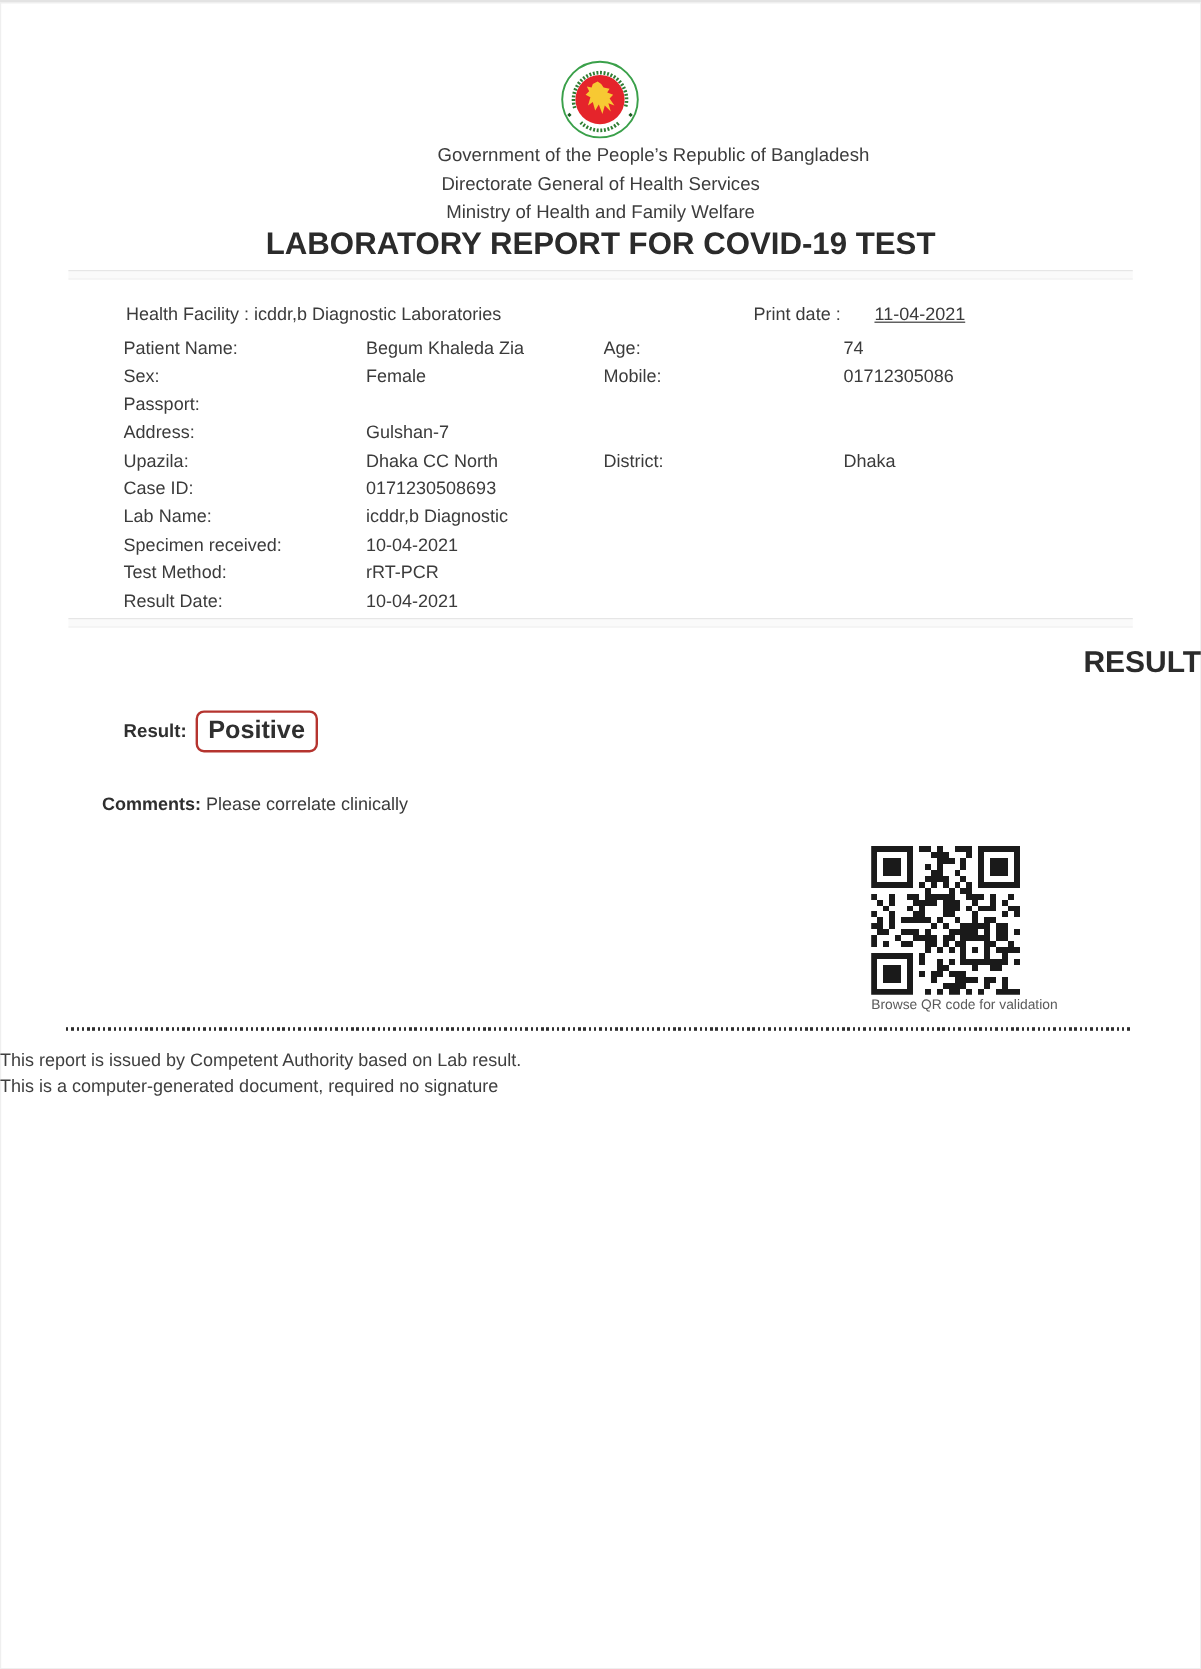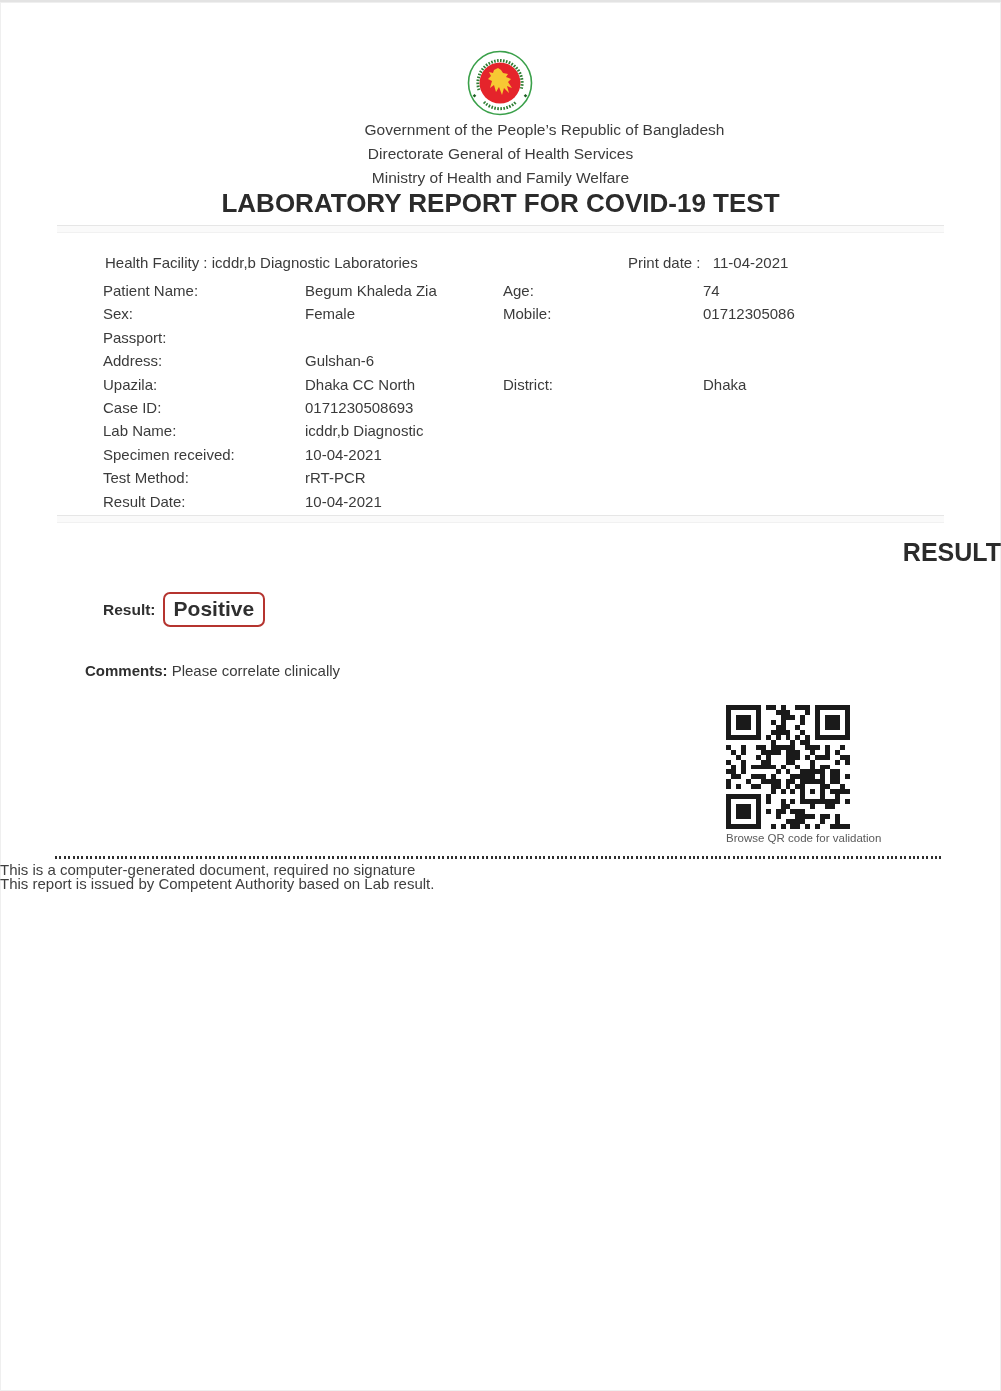--- a/index.html
+++ b/index.html
@@ -27,21 +27,21 @@
   }
   .divider{
     position:absolute;left:57px;width:887px;height:6px;
     background:#fafafa;border-top:1px solid #e6e6e6;border-bottom:1px solid #f1f1f1;
   }
   .divider1{top:223px;}
   .divider2{top:513px;}
   
   .facility-row{position:absolute;top:252px;left:105px;font-size:15px;color:#3b3b3b;}
   .printdate-row{position:absolute;top:252px;left:628px;font-size:15px;color:#3b3b3b;}
-  .printdate-row .val{margin-left:8px;}
+  .printdate-row .val{margin-left:24px;text-decoration:underline;}
   
   .info-grid{
     position:absolute;top:277px;left:103px;width:860px;
     display:grid;
     grid-template-columns:202px 198px 200px 1fr;
     font-size:15px;line-height:23.4px;color:#3b3b3b;
   }
   .info-grid span{display:block;height:23.4px;overflow:hidden;}
   
   .result-heading{
@@ -62,21 +62,21 @@
   .qr-wrap{position:absolute;top:703px;left:726px;width:124px;}
   .qr-svg{display:block;width:124px;height:124px;}
   .qr-caption{margin-top:3px;font-size:11.5px;color:#5a5a5a;white-space:nowrap;}
   
   .dotted-rule{
     position:absolute;top:854px;left:55px;width:888px;height:3px;
     background:repeating-linear-gradient(90deg,#2e2e2e 0 2px,transparent 2px 4.4px);
   }
   .foot-line{position:absolute;left:0;width:100%;font-size:15px;color:#3f3f3f;}
   .foot1{top:873px;}
-  .foot2{top:859px;}
+  .foot2{top:895px;}
 </style>
 </head>
 <body>
 
 <div class="page">
 
   <svg class="emblem" viewBox="0 0 66 66">
     <circle cx="33" cy="33" r="31.5" fill="#ffffff" stroke="#3aa04a" stroke-width="1.6"></circle>
 
     <path d="M 12,40 A 22.5 22.5 0 0 1 33,10.5 A 22.5 22.5 0 0 1 54,40" fill="none" stroke="#2e7d32" stroke-width="3" stroke-dasharray="1.6 1.4"></path>
@@ -115,21 +115,21 @@
       <span>74</span>
     <span>Sex:</span>
       <span>Female</span>
       <span>Mobile:</span>
       <span>01712305086</span>
     <span>Passport:</span>
       <span></span>
       <span></span>
       <span></span>
     <span>Address:</span>
-      <span>Gulshan-6</span>
+      <span>Gulshan-7</span>
       <span></span>
       <span></span>
     <span>Upazila:</span>
       <span>Dhaka CC North</span>
       <span>District:</span>
       <span>Dhaka</span>
     <span>Case ID:</span>
       <span>0171230508693</span>
       <span></span>
       <span></span>

